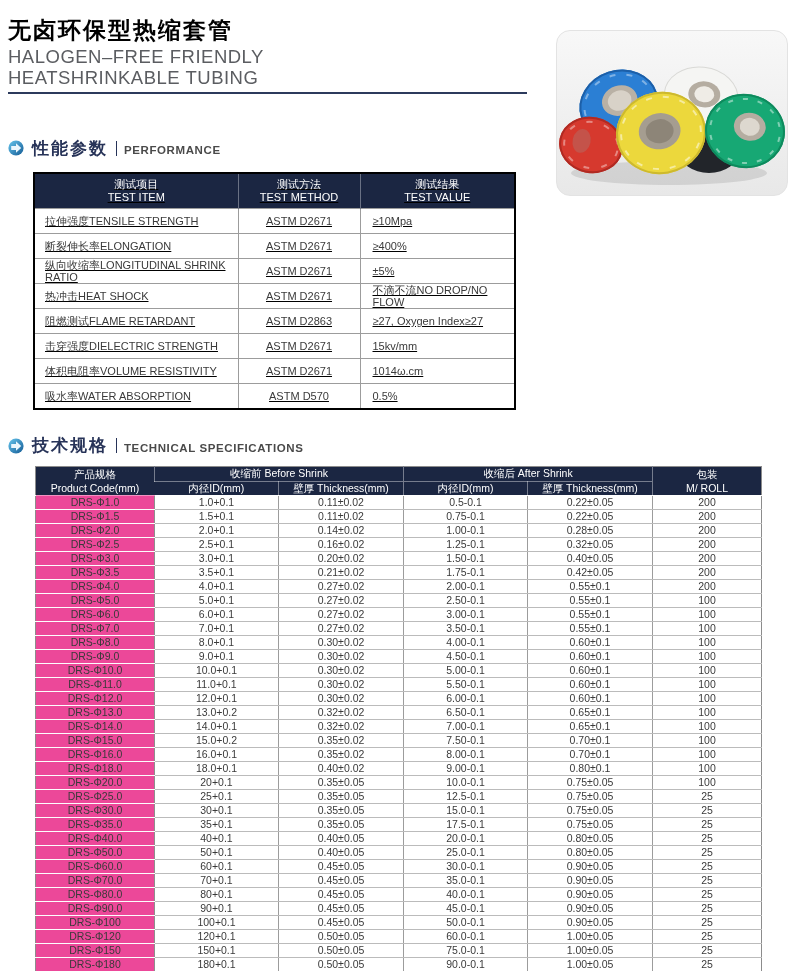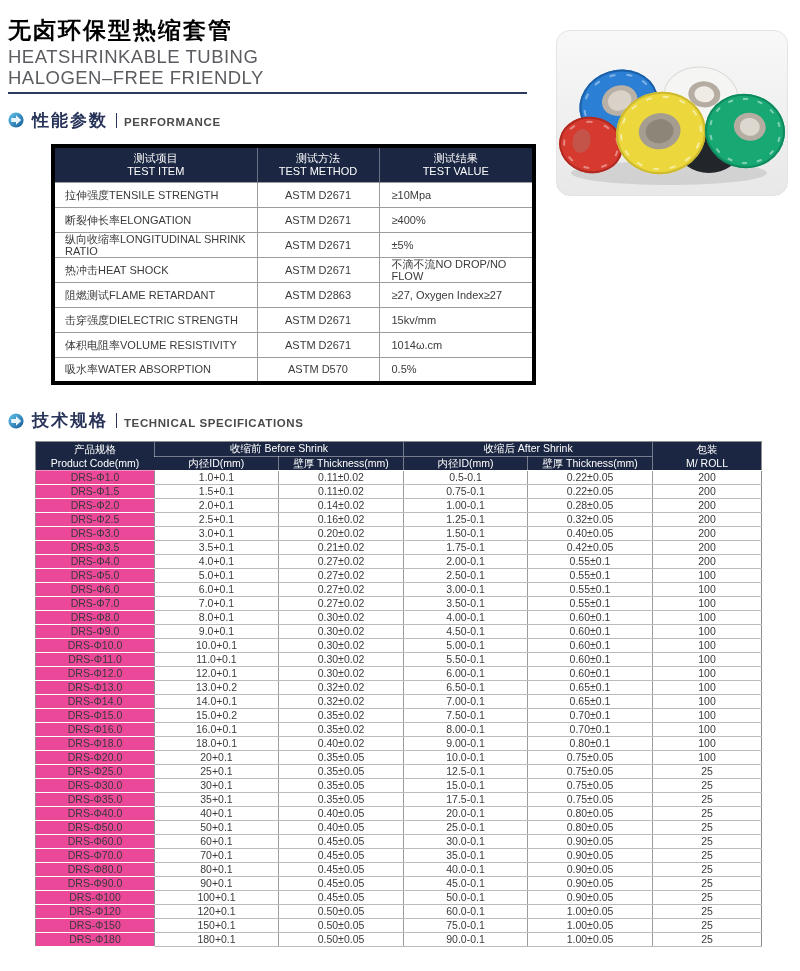--- a/index.html
+++ b/index.html
@@ -32,39 +32,40 @@
     position: absolute; top: 30px; left: 556px;
     width: 232px; height: 166px;
     border-radius: 14px;
     background: linear-gradient(#f8f8f8, #e8e8e8);
     border: 1px solid #e3e3e3;
     overflow: hidden;
   }
   
   .section-head {
     display: flex; align-items: center;
-    margin: 16px 0 0 8px; height: 20px;
+    margin: 44px 0 0 8px; height: 20px;
   }
   .section-head.second { margin-top: 26px; }
   .bullet { width: 16px; height: 16px; margin-right: 8px; flex: 0 0 auto; }
   .section-cn {
     font-size: 17px; font-weight: 700; color: #273358; letter-spacing: 2px;
   }
   .section-bar {
     width: 1px; height: 15px; background: #273358; margin: 0 7px 0 8px;
   }
   .section-en {
     font-size: 11.5px; color: #4a4a4a; letter-spacing: 0.6px; font-weight: 700;
     padding-top: 4px;
   }
   
   table { border-collapse: collapse; table-layout: fixed; }
   .perf-table {
-    margin: 14px 0 0 51px; width: 481px;
-    border: 4px solid #000000;
+    margin: 14px 0 0 33px; width: 481px;
+    border: 2px solid #000000;
+    text-decoration: underline;
   }
   .perf-table thead th {
     background: #1b2642; color: #ffffff;
     font-size: 11px; font-weight: 400;
     padding: 4px 0; line-height: 13px;
     border-left: 1px solid rgba(255,255,255,0.35);
   }
   .perf-table thead th:first-child { border-left: none; }
   .perf-table tbody td {
     font-size: 11px; color: #3a3a3a;
@@ -106,22 +107,22 @@
     border-right: 1px solid #8e8e8e;
   }
 </style>
 </head>
 <body>
 
 <div class="page">
 
   <h1 class="title-cn">无卤环保型热缩套管</h1>
   <div class="title-en">
+    <div>HALOGEN–FREE FRIENDLY</div>
     <div>HEATSHRINKABLE TUBING</div>
-    <div>HALOGEN–FREE FRIENDLY</div>
   </div>
   <div class="rule"></div>
 
   <div class="product-photo">
     <svg viewBox="0 0 232 166" width="232" height="166">
       <ellipse cx="112" cy="142" rx="98" ry="12" fill="rgba(0,0,0,0.10)"></ellipse>
 
       <g transform="rotate(-18 62 74)">
         <ellipse cx="62" cy="74" rx="40" ry="35" fill="#2b7fd4"></ellipse>
         <ellipse cx="62" cy="74" rx="39" ry="34" fill="none" stroke="#1c5fa8" stroke-width="2"></ellipse>

